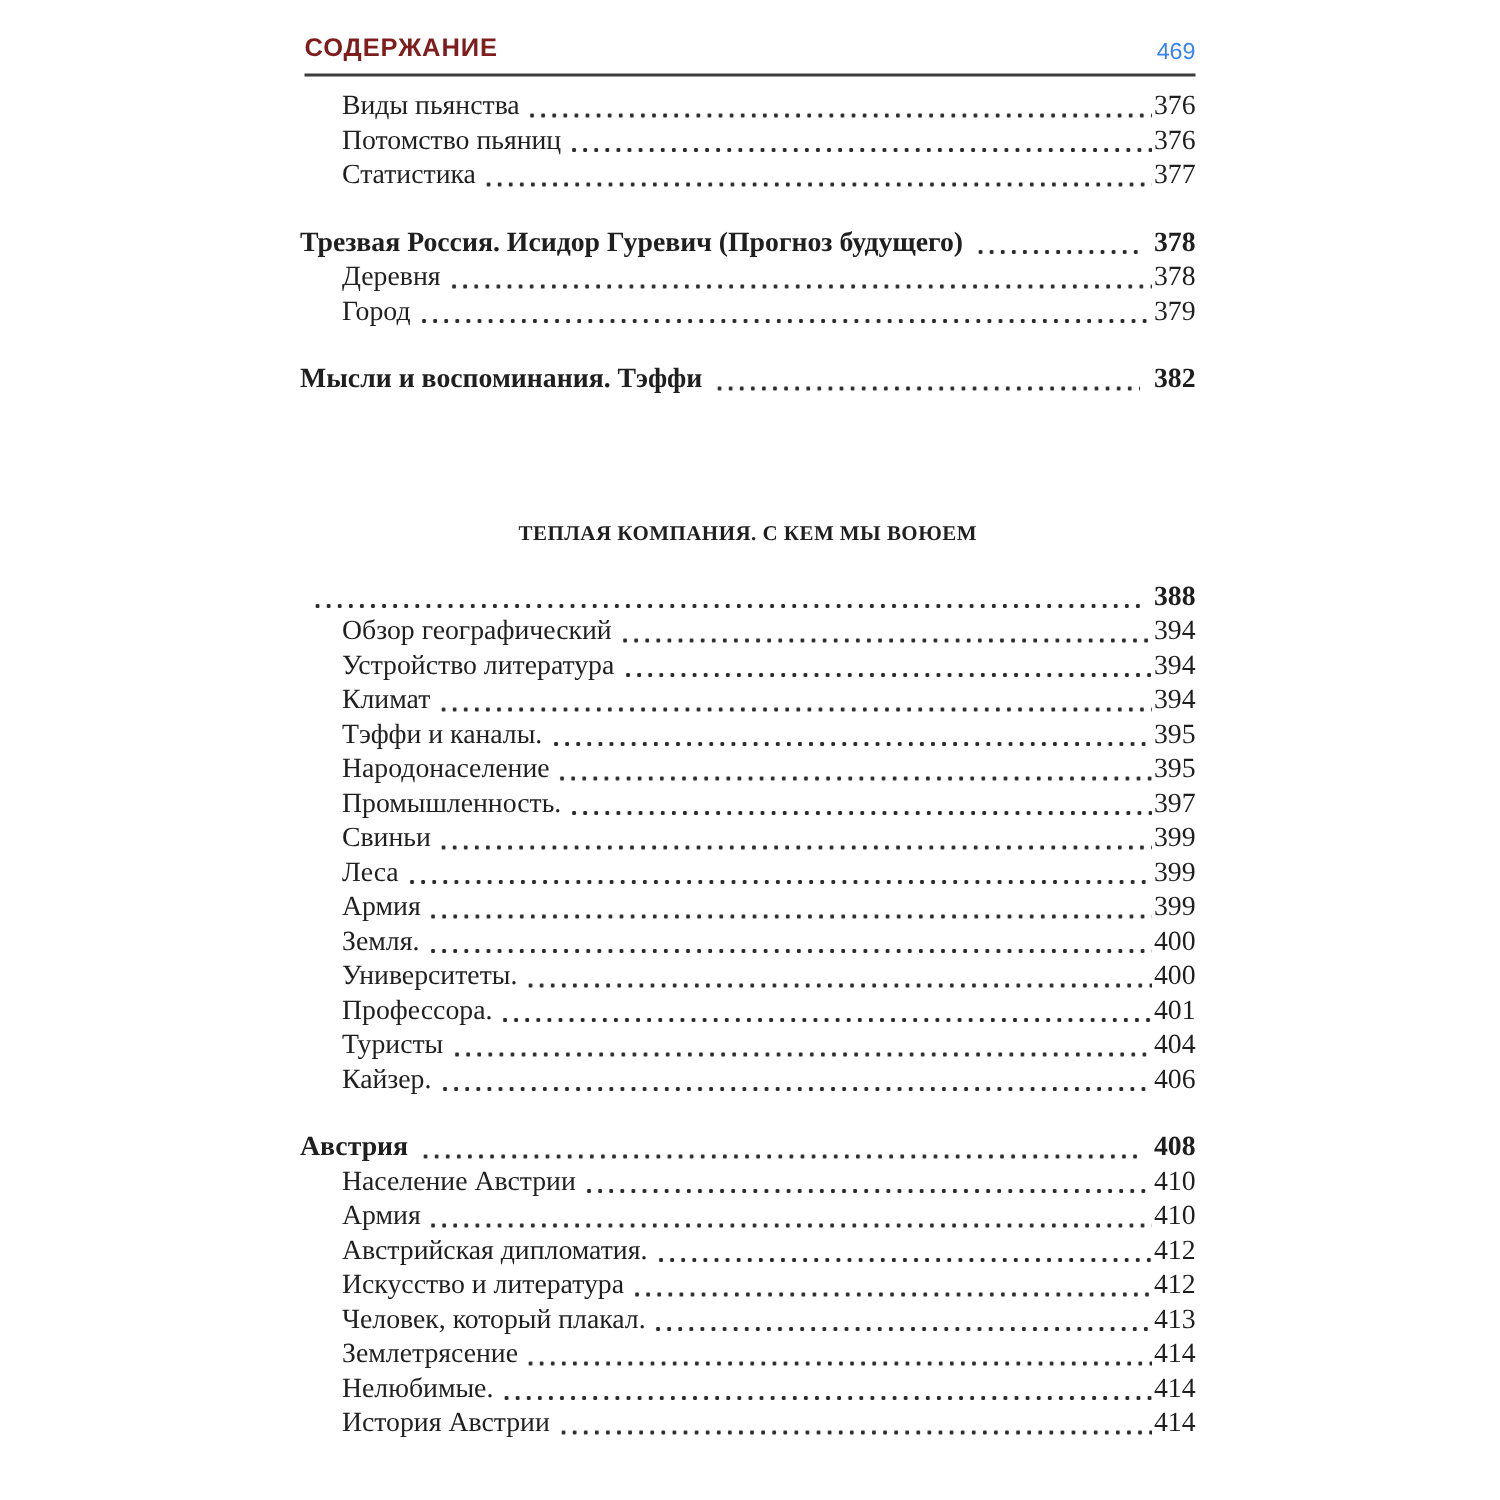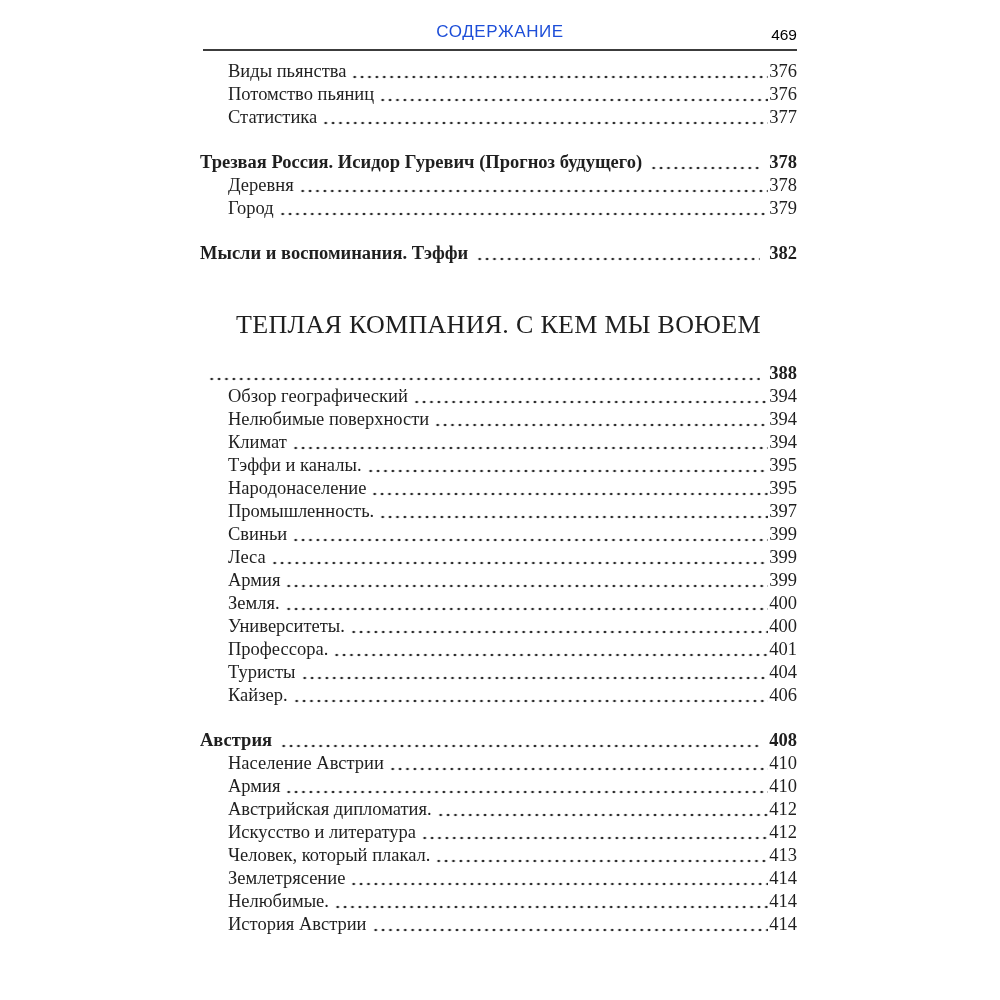--- a/index.html
+++ b/index.html
@@ -25,50 +25,49 @@
   
   .header {
     position: absolute;
     left: 203px;
     top: 22px;
     width: 594px;
     border-bottom: 2px solid var(--rule);
     padding-bottom: 7px;
   }
   .header-title {
-    text-align: center;
     font-family: "Liberation Sans", "DejaVu Sans", sans-serif;
     font-size: 17px;
-    font-weight: 400;
+    font-weight: 700;
     letter-spacing: 0.6px;
-    color: #1d4ed8;
+    color: #7f1d1d;
   }
   .header-page {
     position: absolute;
     right: 0;
     bottom: 5px;
     font-family: "Liberation Sans", "DejaVu Sans", sans-serif;
     font-size: 15.5px;
-    color: #000000;
+    color: #3b82f6;
   }
   
   .toc {
     position: absolute;
     left: 200px;
     top: 60px;
     width: 597px;
   }
   .group { margin-top: 22px; }
   .group:first-child { margin-top: 0; }
   .section-heading {
-    margin-top: 45px;
+    margin-top: 84px;
     margin-bottom: 22px;
     text-align: center;
-    font-weight: normal;
-    font-size: 26px;
+    font-weight: bold;
+    font-size: 14px;
     letter-spacing: 0.3px;
   }
   .section-heading + .group { margin-top: 0; }
   .row {
     display: flex;
     align-items: baseline;
     height: 23px;
     font-size: 18.5px;
     line-height: 23px;
     white-space: nowrap;
@@ -145,21 +144,21 @@
         <div class="row level-top bold">
           <span class="leader"></span>
           <span class="pagenum">388</span>
         </div>
         <div class="row level-sub">
           <span class="label">Обзор географический</span>
           <span class="leader"></span>
           <span class="pagenum">394</span>
         </div>
         <div class="row level-sub">
-          <span class="label">Нелюбимые поверхности</span>
+          <span class="label">Устройство литература</span>
           <span class="leader"></span>
           <span class="pagenum">394</span>
         </div>
         <div class="row level-sub">
           <span class="label">Климат</span>
           <span class="leader"></span>
           <span class="pagenum">394</span>
         </div>
         <div class="row level-sub">
           <span class="label">Тэффи и каналы.</span>

